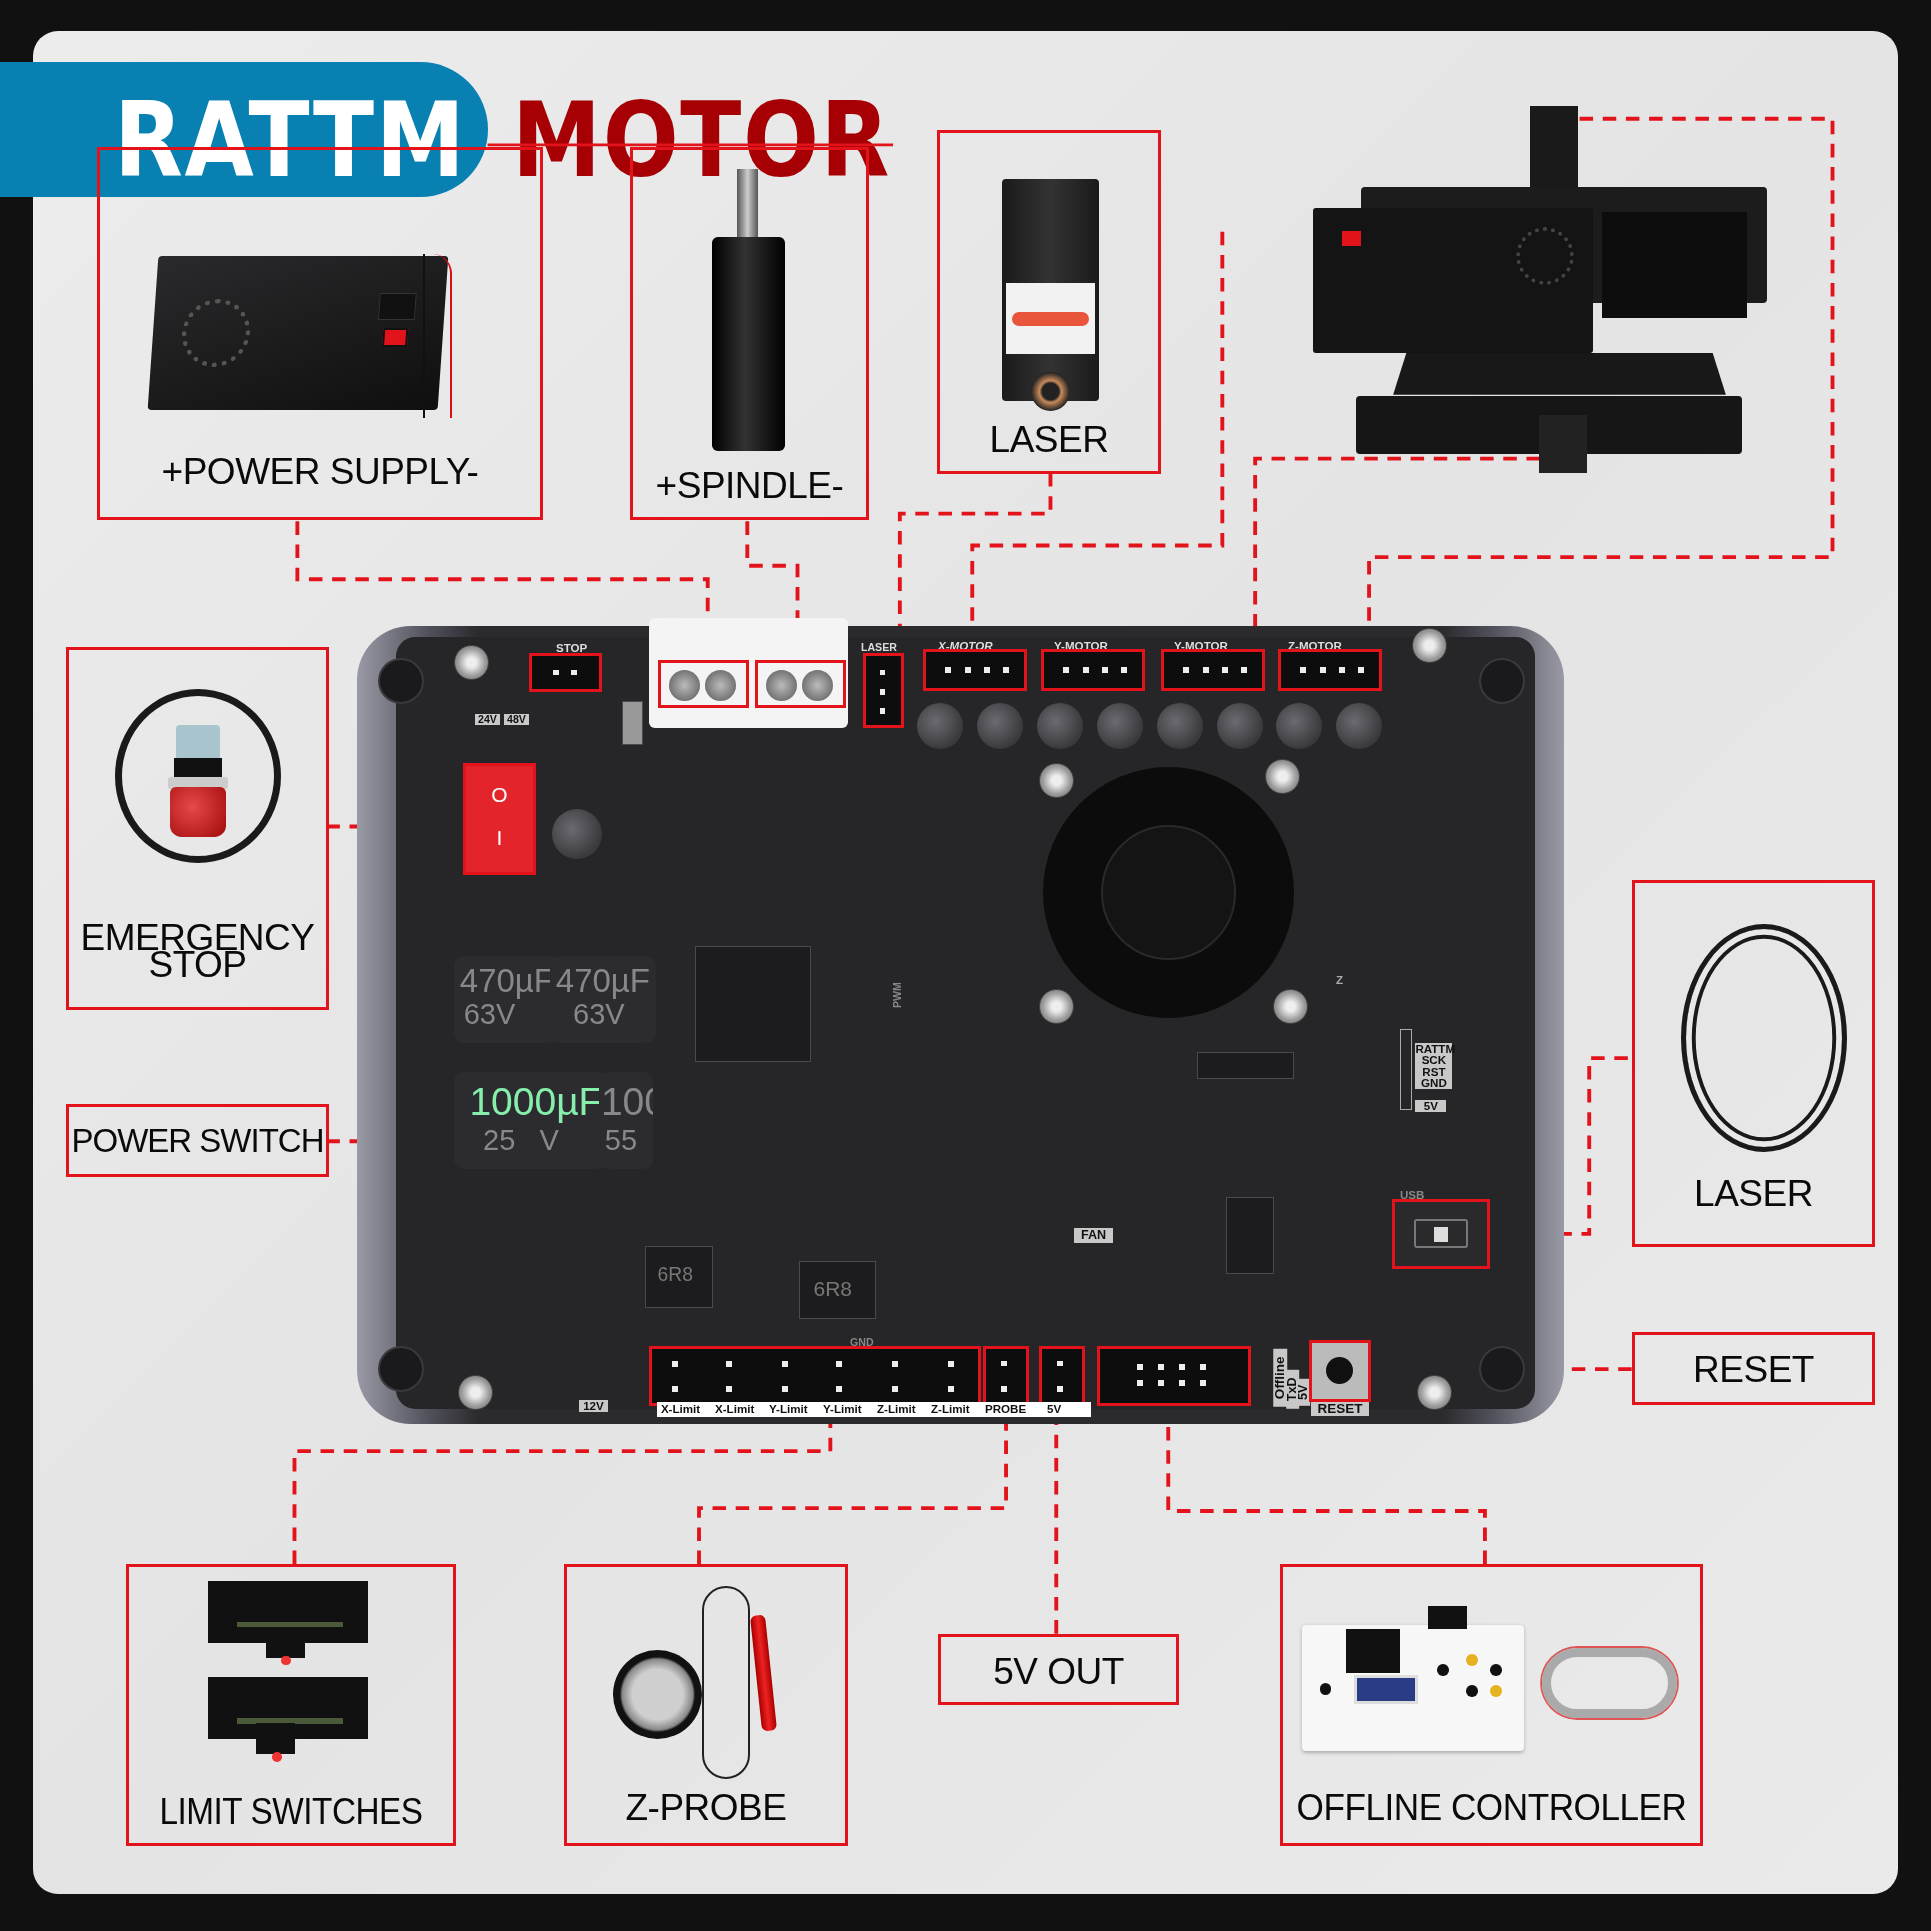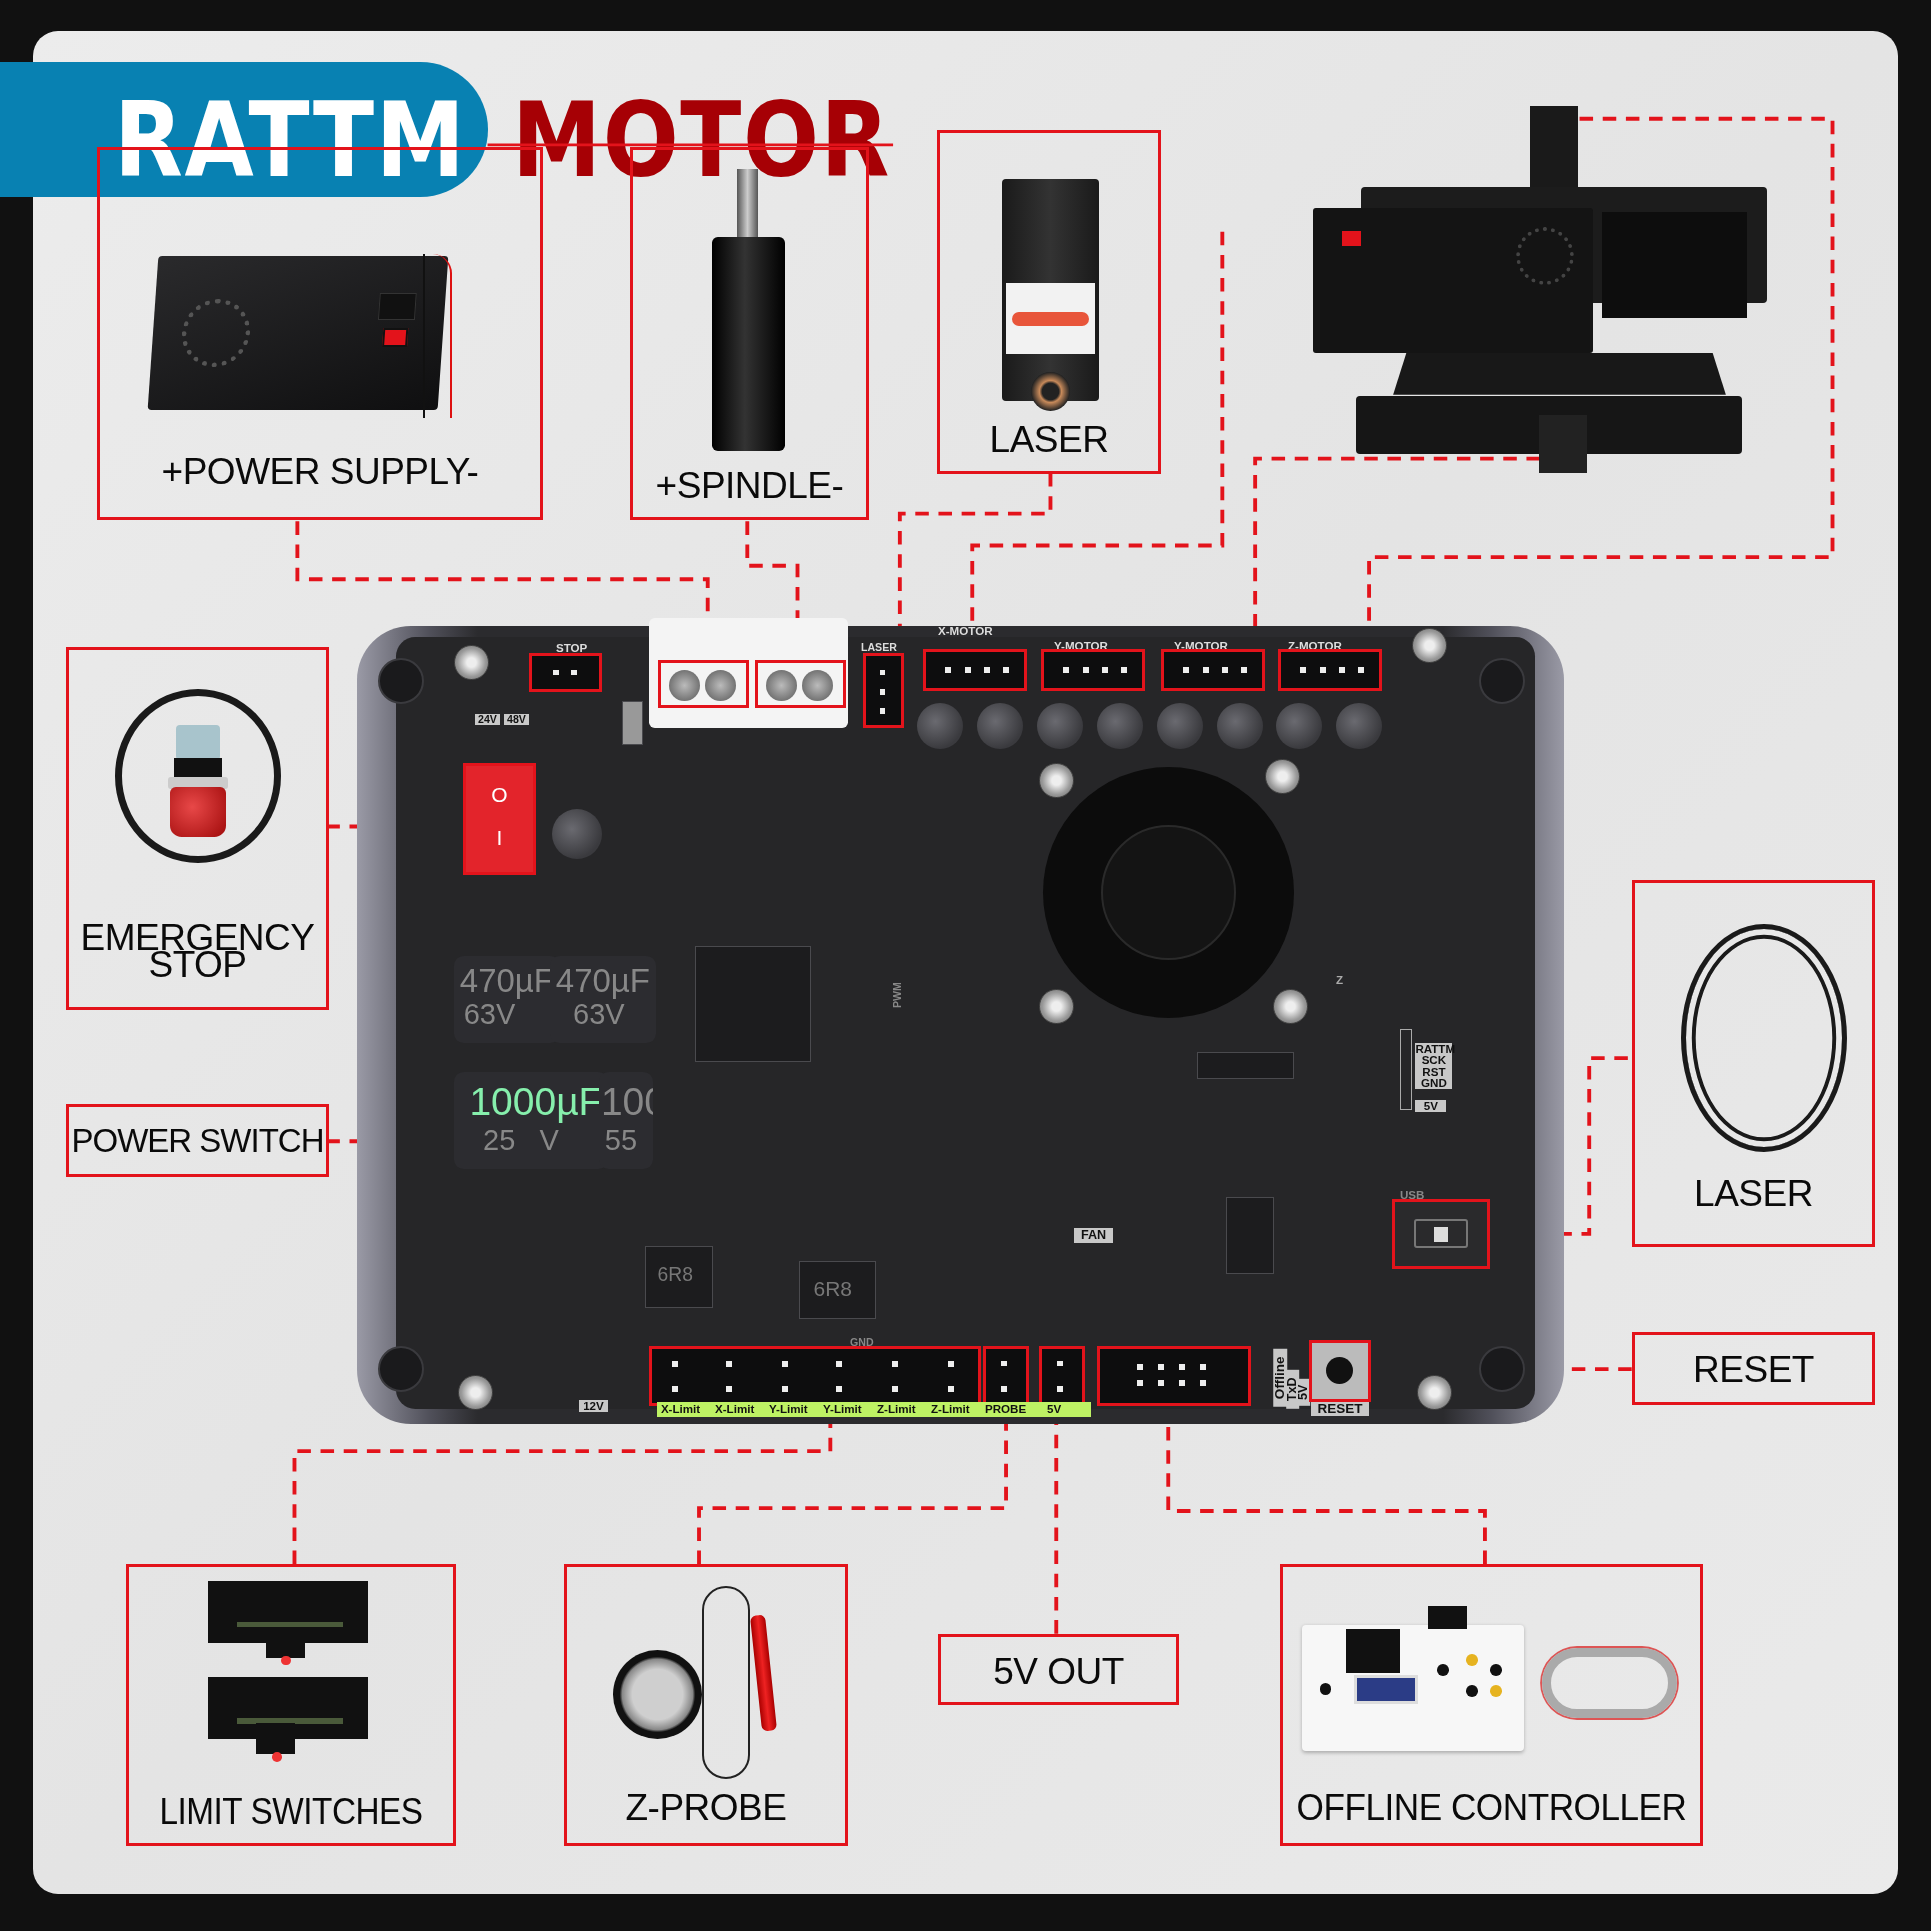--- a/index.html
+++ b/index.html
@@ -211,21 +211,21 @@
   <div class="abs" style="left:44px;top:6.8px;width:31px;height:31px;border-radius:50%;background:radial-gradient(circle,#bbb,#555);"></div>
 </div>
 
 <div class="silk" style="left:861px;top:641px;font-size:10.6px;">LASER</div>
 <div class="conn" style="left:863px;top:653px;width:41px;height:75px;">
   <div class="pin" style="left:13.5px;top:13.5px;"></div>
     <div class="pin" style="left:13.5px;top:33px;"></div>
     <div class="pin" style="left:13.5px;top:52px;"></div>
 </div>
 
-<div class="silk" style="left:938px;top:624px;">X-MOTOR</div>
+<div class="silk" style="left:938px;top:639px;font-style:italic;">X-MOTOR</div>
 <div class="conn" style="left:923px;top:649px;width:104px;height:42px;">
   <div class="pin" style="left:19.3px;top:15.4px;"></div>
     <div class="pin" style="left:39px;top:15.4px;"></div>
     <div class="pin" style="left:58px;top:15.4px;"></div>
     <div class="pin" style="left:77px;top:15.4px;"></div>
 </div>
 <div class="silk" style="left:1054px;top:639px;">Y-MOTOR</div>
 <div class="conn" style="left:1041px;top:649px;width:104px;height:42px;">
   <div class="pin" style="left:19.3px;top:15.4px;"></div>
     <div class="pin" style="left:39px;top:15.4px;"></div>
@@ -346,21 +346,21 @@
   <div class="pin" style="left:37px;top:15.4px;"></div>
     <div class="pin" style="left:58px;top:15.4px;"></div>
     <div class="pin" style="left:79px;top:15.4px;"></div>
     <div class="pin" style="left:100px;top:15.4px;"></div>
   <div class="pin" style="left:37px;top:31px;"></div>
     <div class="pin" style="left:58px;top:31px;"></div>
     <div class="pin" style="left:79px;top:31px;"></div>
     <div class="pin" style="left:100px;top:31px;"></div>
 </div>
 
-<div class="abs" style="left:657px;top:1402px;width:434px;height:15.4px;background:#bef264;">
+<div class="abs" style="left:657px;top:1402px;width:434px;height:15.4px;background:#ffffff;">
   <span class="abs" style="left:3.9px;top:0;font-size:11.6px;color:#111;font-weight:bold;">X-Limit</span>
   <span class="abs" style="left:58px;top:0;font-size:11.6px;color:#111;font-weight:bold;">X-Limit</span>
   <span class="abs" style="left:112px;top:0;font-size:11.6px;color:#111;font-weight:bold;">Y-Limit</span>
   <span class="abs" style="left:166px;top:0;font-size:11.6px;color:#111;font-weight:bold;">Y-Limit</span>
   <span class="abs" style="left:220px;top:0;font-size:11.6px;color:#111;font-weight:bold;">Z-Limit</span>
   <span class="abs" style="left:274px;top:0;font-size:11.6px;color:#111;font-weight:bold;">Z-Limit</span>
   <span class="abs" style="left:328px;top:0;font-size:11.6px;color:#111;font-weight:bold;">PROBE</span>
   <span class="abs" style="left:390px;top:0;font-size:11.6px;color:#111;font-weight:bold;">5V</span>
 </div>
 <div class="silk-chip" style="left:579px;top:1400px;width:29px;font-size:11.6px;">12V</div>

